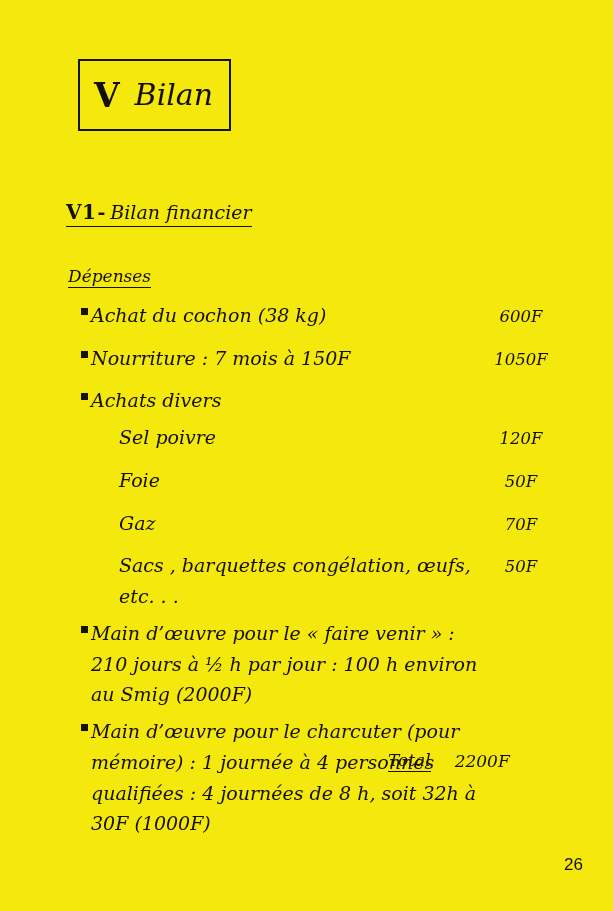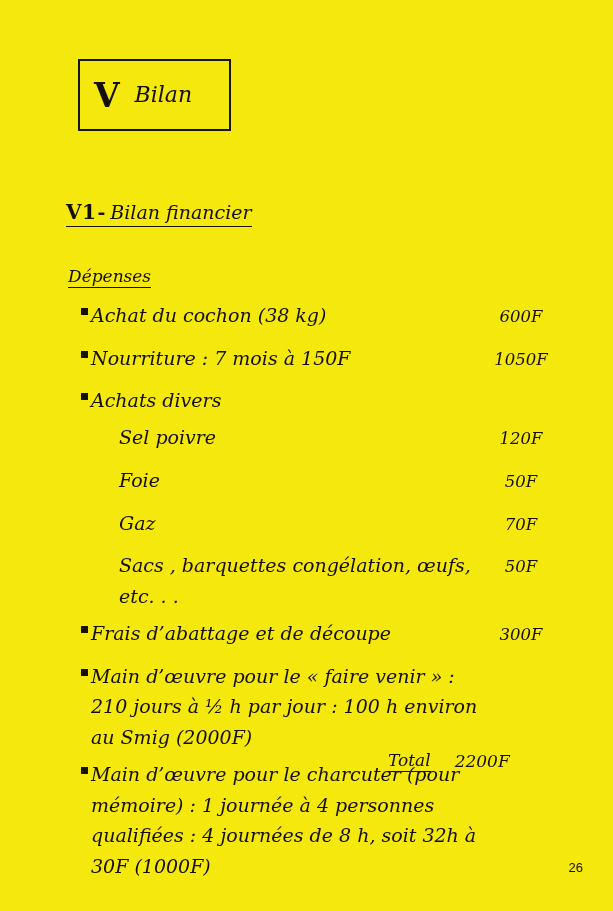--- a/index.html
+++ b/index.html
@@ -41,21 +41,21 @@
     font-family: "DejaVu Serif", serif;
     font-weight: bold;
     font-size: 33px;
     letter-spacing: 1px;
     line-height: 1;
     margin-right: 14px;
   }
   .title-word {
     font-family: "DejaVu Serif", serif;
     font-style: italic;
-    font-size: 22px;
+    font-size: 30px;
     line-height: 1;
   }
 
   
   .section-heading {
     position: absolute;
     left: 66px;
     top: 200px;
     display: flex;
     align-items: baseline;
@@ -156,21 +156,21 @@
     font-style: italic;
     font-size: 17px;
     margin-left: 24px;
   }
 
   
   .page-number {
     position: absolute;
     right: 30px;
     bottom: 36px;
-    font-size: 13px;
+    font-size: 17px;
     font-family: "Liberation Sans", sans-serif;
   }
 </style>
 </head>
 <body>
 
 <div class="page">
 
   <div class="title-box">
     <div class="title-inner">
@@ -230,27 +230,20 @@
         <div class="label indent">Gaz</div>
         <div class="amount">70F</div>
       </div>
       <div class="row">
         <div class="bullet-col">
           <span class="bullet hidden"></span>
         </div>
         <div class="label indent">Sacs , barquettes congélation, œufs, etc. . .</div>
         <div class="amount">50F</div>
       </div>
-      <div class="row">
-        <div class="bullet-col">
-          <span class="bullet"></span>
-        </div>
-        <div class="label">Frais d’abattage et de découpe</div>
-        <div class="amount">300F</div>
-      </div>
       <div class="row wrap">
         <div class="bullet-col">
           <span class="bullet"></span>
         </div>
         <div class="label">Main d’œuvre pour le « faire venir » : 210 jours à ½ h par jour : 100 h environ au Smig (2000F)</div>
         <div class="amount"></div>
       </div>
       <div class="row wrap">
         <div class="bullet-col">
           <span class="bullet"></span>

